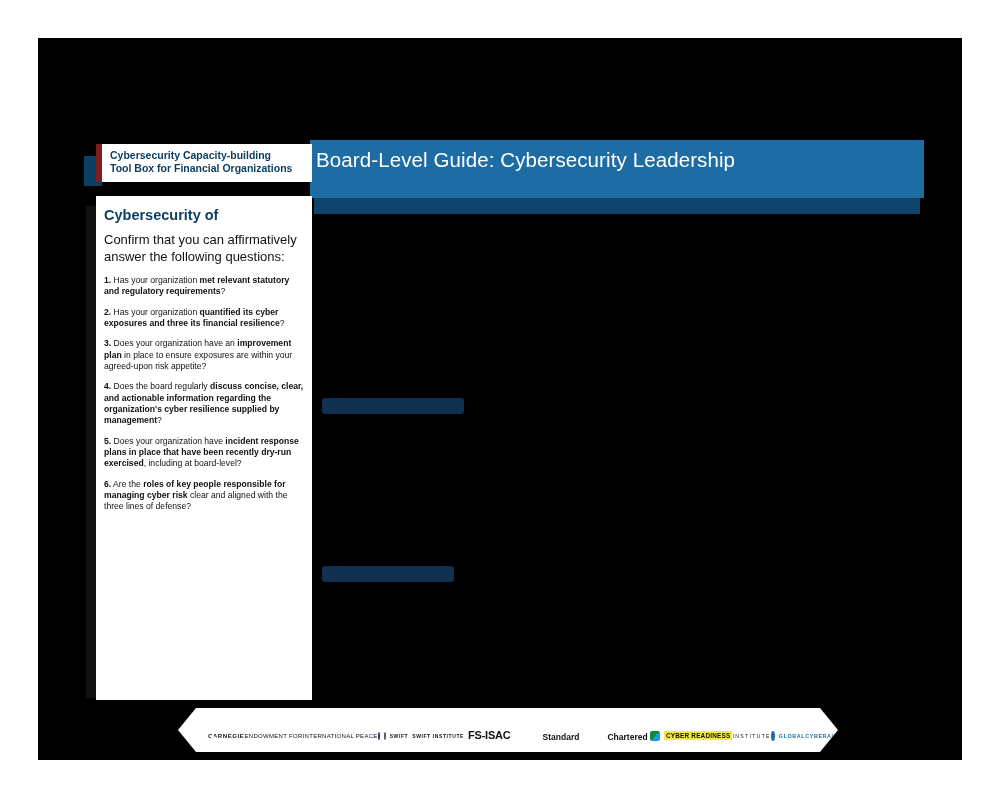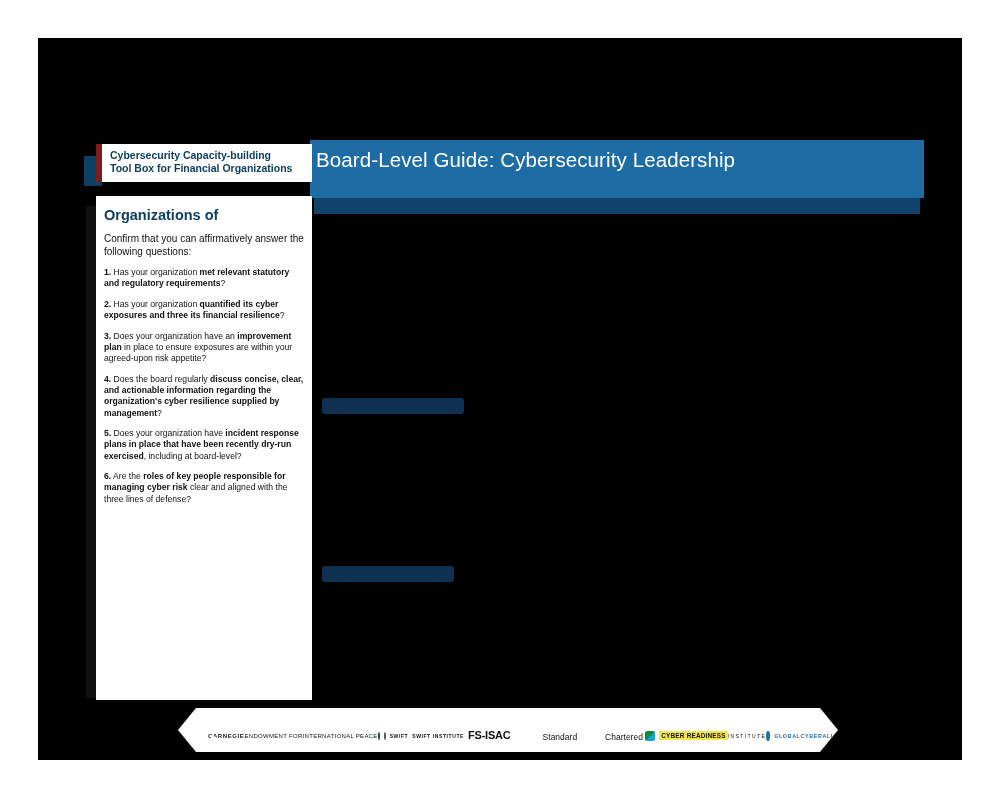--- a/index.html
+++ b/index.html
@@ -134,21 +134,21 @@
   }
   .sidebar-heading {
     color: #0d3f63;
     font-size: 14.5px;
     font-weight: bold;
     line-height: 1.25;
     margin-bottom: 8px;
   }
   .sidebar-intro {
     color: #111111;
-    font-size: 10px;
+    font-size: 13px;
     line-height: 1.3;
     margin-bottom: 9px;
   }
   .q-item {
     color: #111111;
     font-size: 8.6px;
     line-height: 1.32;
     margin-bottom: 9px;
   }
   .q-item b { font-weight: bold; }
@@ -250,21 +250,21 @@
     letter-spacing: 0.2px;
   }
   .gca-mark {
     width: 16px; height: 16px;
     border-radius: 50%;
     border: 2px solid #1b6fa8;
     box-sizing: border-box;
   }
 
   .fsisac-text { font-weight: bold; font-size: 11px; letter-spacing: -0.2px; color:#111; }
-  .sc-text { font-weight: normal; font-size: 8.5px; color:#111; line-height: 1.05; padding-left: 28px; }
+  .sc-text { font-weight: bold; font-size: 8.5px; color:#111; line-height: 1.05; padding-left: 28px; }
 </style>
 </head>
 <body>
 
 <div id="page">
 
   <div class="doc-body"></div>
 
   <div class="redact" style="left:322px; top:199px; width:92px; height:14px;"></div>
   <div class="redact" style="left:322px; top:398px; width:142px; height:16px;"></div>
@@ -281,21 +281,21 @@
   <div class="toolbox-tag-shadow"></div>
   <div class="toolbox-tag">
     <div class="line">Cybersecurity Capacity-building</div>
     <div class="line">Tool Box for Financial Organizations</div>
   </div>
 
   <div class="sidebar-shadow"></div>
   <div class="sidebar">
     <div class="sidebar-inner">
       <div class="sidebar-heading">
-        <div>Organizations of</div>
+        <div>Cybersecurity of</div>
       </div>
       <div class="sidebar-intro">Confirm that you can affirmatively answer the following questions:</div>
       <div id="questions">
           <div class="q-item"><b>1.</b> Has your organization <b>met relevant statutory and regulatory requirements</b>?</div>
           <div class="q-item"><b>2.</b> Has your organization <b>quantified its cyber exposures and three its financial resilience</b>?</div>
           <div class="q-item"><b>3.</b> Does your organization have an <b>improvement plan</b> in place to ensure exposures are within your agreed-upon risk appetite?</div>
           <div class="q-item"><b>4.</b> Does the board regularly <b>discuss concise, clear, and actionable information regarding the organization's cyber resilience supplied by management</b>?</div>
           <div class="q-item"><b>5.</b> Does your organization have <b>incident response plans in place that have been recently dry-run exercised</b>, including at board-level?</div>
           <div class="q-item"><b>6.</b> Are the <b>roles of key people responsible for managing cyber risk</b> clear and aligned with the three lines of defense?</div>
         </div>

